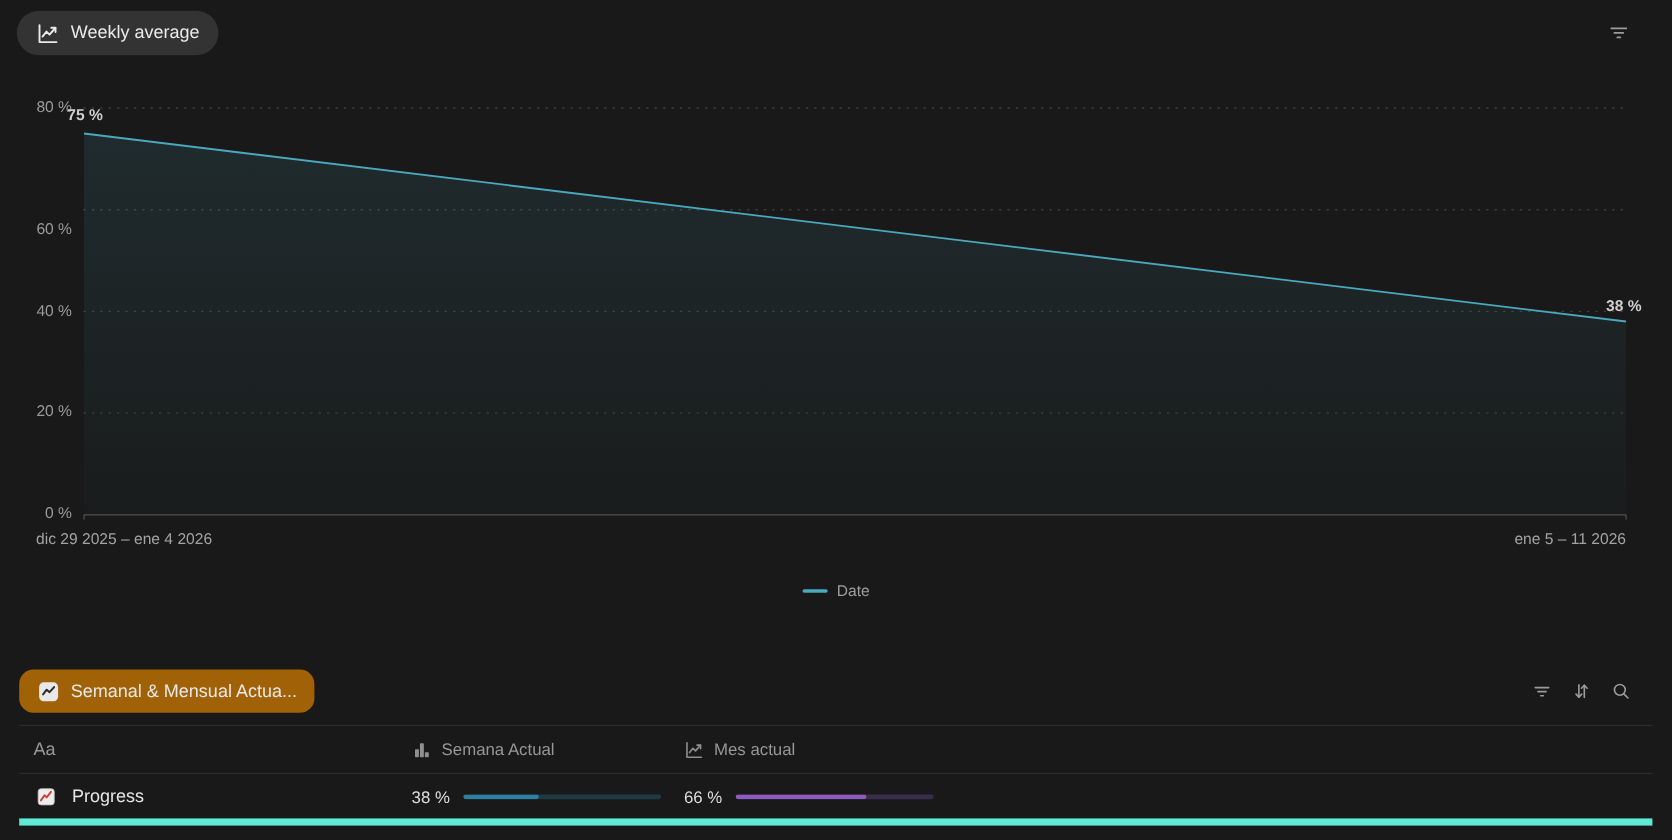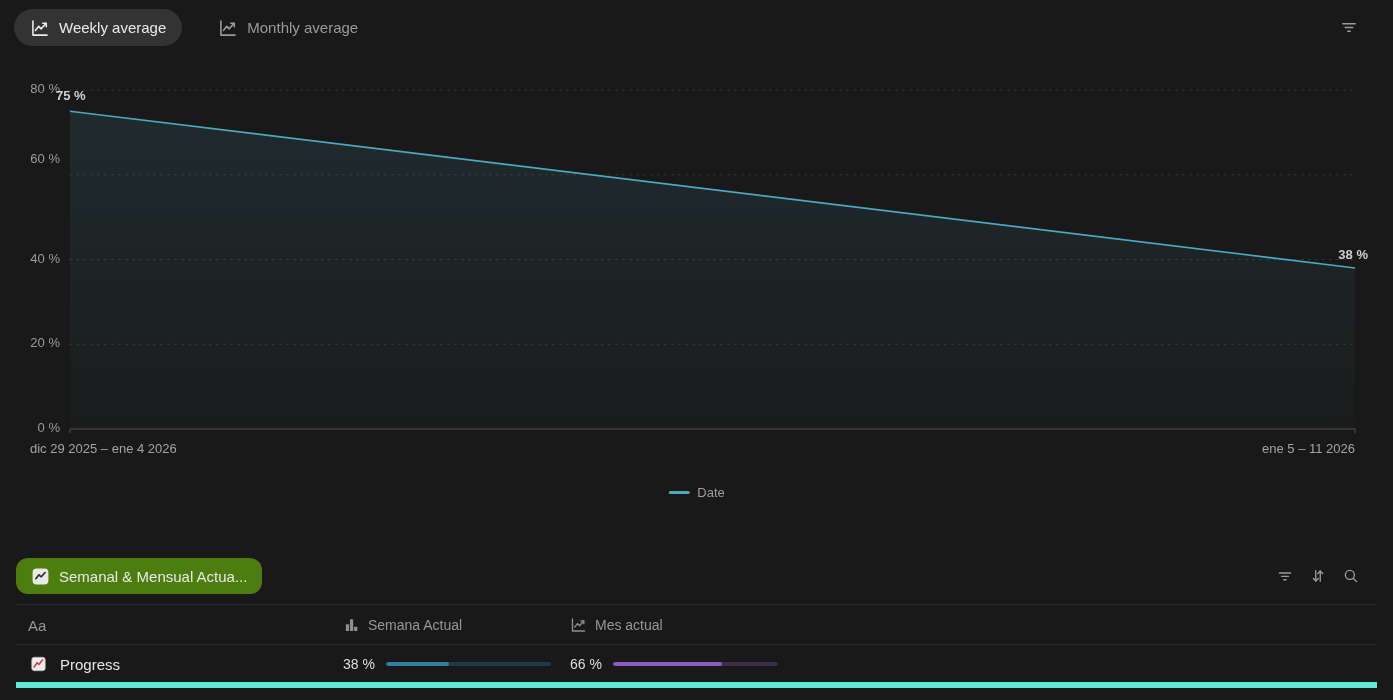--- a/index.html
+++ b/index.html
@@ -26,21 +26,21 @@
   .pt1 { right:25px; top:247px; }
   .x-label { position:absolute; top:441px; font-size:13px; color:#a3a3a3; }
   .x0 { left:30px; }
   .x1 { right:38px; }
   .legend { position:absolute; top:485px; left:50%; transform:translateX(-50%); display:flex; align-items:center;
             gap:8px; font-size:13px; color:#9e9e9e; cursor:pointer; }
   .legend-dash { display:inline-block; width:21px; height:3px; border-radius:2px; background:#4aa9bf; }
 
   
   .view-pill { position:absolute; left:16px; top:558px; height:36px; display:flex; align-items:center; gap:9px;
-               padding:0 15px; border-radius:12px; background:#4d7c0f; font-size:15px; color:#e9e9e9; cursor:pointer; white-space:nowrap; }
+               padding:0 15px; border-radius:12px; background:#a16207; font-size:15px; color:#e9e9e9; cursor:pointer; white-space:nowrap; }
   .section-icons { position:absolute; top:567px; right:32px; display:flex; align-items:center; gap:15px; color:#9b9b9b; }
   .section-icons .sicon { width:18px; height:18px; cursor:pointer; display:flex; }
 
   .thead { position:absolute; top:604px; left:16px; width:1361px; height:41px;
            border-top:1px solid #2c2c2c; border-bottom:1px solid #2c2c2c; font-size:14px; color:#979797; }
   .th { position:absolute; top:50%; transform:translateY(-50%); display:flex; align-items:center; gap:8px; cursor:pointer; }
   .th-title { left:12px; font-size:15px; }
   .th-semana { left:327px; }
   .th-mes { left:554px; }
   .th .hicon { display:flex; color:#8f8f8f; }
@@ -62,30 +62,20 @@
   <div class="tabbar">
     <div class="tab active">
       <span class="ticon">
         <svg width="20" height="20" viewBox="0 0 24 24" fill="none" stroke="currentColor" stroke-width="1.9" stroke-linecap="round" stroke-linejoin="round">
           <path d="M3.5 3.5 V20.5 H20.5"></path>
           <path d="M6.5 15 L10.5 10 L13.5 13 L19.3 6.4"></path>
           <path d="M15.3 6.2 H19.5 V10.4"></path>
         </svg>
       </span>
       <span>Weekly average</span>
-    </div>
-    <div class="tab">
-      <span class="ticon">
-        <svg width="20" height="20" viewBox="0 0 24 24" fill="none" stroke="currentColor" stroke-width="1.9" stroke-linecap="round" stroke-linejoin="round">
-          <path d="M3.5 3.5 V20.5 H20.5"></path>
-          <path d="M6.5 15 L10.5 10 L13.5 13 L19.3 6.4"></path>
-          <path d="M15.3 6.2 H19.5 V10.4"></path>
-        </svg>
-      </span>
-      <span>Monthly average</span>
     </div>
   </div>
   <div class="top-filter">
     <svg width="20" height="20" viewBox="0 0 24 24" fill="none" stroke="currentColor" stroke-width="1.7" stroke-linecap="round">
       <path d="M4.5 8 H19.5"></path>
         <path d="M7.5 12.5 H16.5"></path>
         <path d="M10.5 17 H13.5"></path>
     </svg>
   </div>
 
@@ -102,21 +92,21 @@
         <line x1="70" x2="1355" y1="259.5" y2="259.5" class="grid"></line>
         <line x1="70" x2="1355" y1="344.25" y2="344.25" class="grid"></line>
         <line x1="70" x2="1355" y1="429" y2="429" class="axis"></line>
         <line x1="70" x2="70" y1="429" y2="433" class="axis"></line>
         <line x1="1355" x2="1355" y1="429" y2="433" class="axis"></line>
         <path d="M70,111.1875 L1355,267.975 L1355,429 L70,429 Z" fill="url(#areaGrad)"></path>
         <polyline points="70,111.1875 1355,267.975" fill="none" stroke="#4aa9bf" stroke-width="1.6"></polyline>
       </svg>
     <div id="yticks">
         <div class="ytick" style="top: 81px;">80 %</div>
-        <div class="ytick" style="top: 151px;">60 %</div>
+        <div class="ytick" style="top: 183px;">60 %</div>
         <div class="ytick" style="top: 250.5px;">40 %</div>
         <div class="ytick" style="top: 335.25px;">20 %</div>
         <div class="ytick" style="top: 420px;">0 %</div>
       </div>
     <div class="pt-label pt0">75 %</div>
     <div class="pt-label pt1">38 %</div>
     <div class="x-label x0">dic 29 2025 – ene 4 2026</div>
     <div class="x-label x1">ene 5 – 11 2026</div>
     <div class="legend">
       <span class="legend-dash" style="background: rgb(74, 169, 191);"></span>

